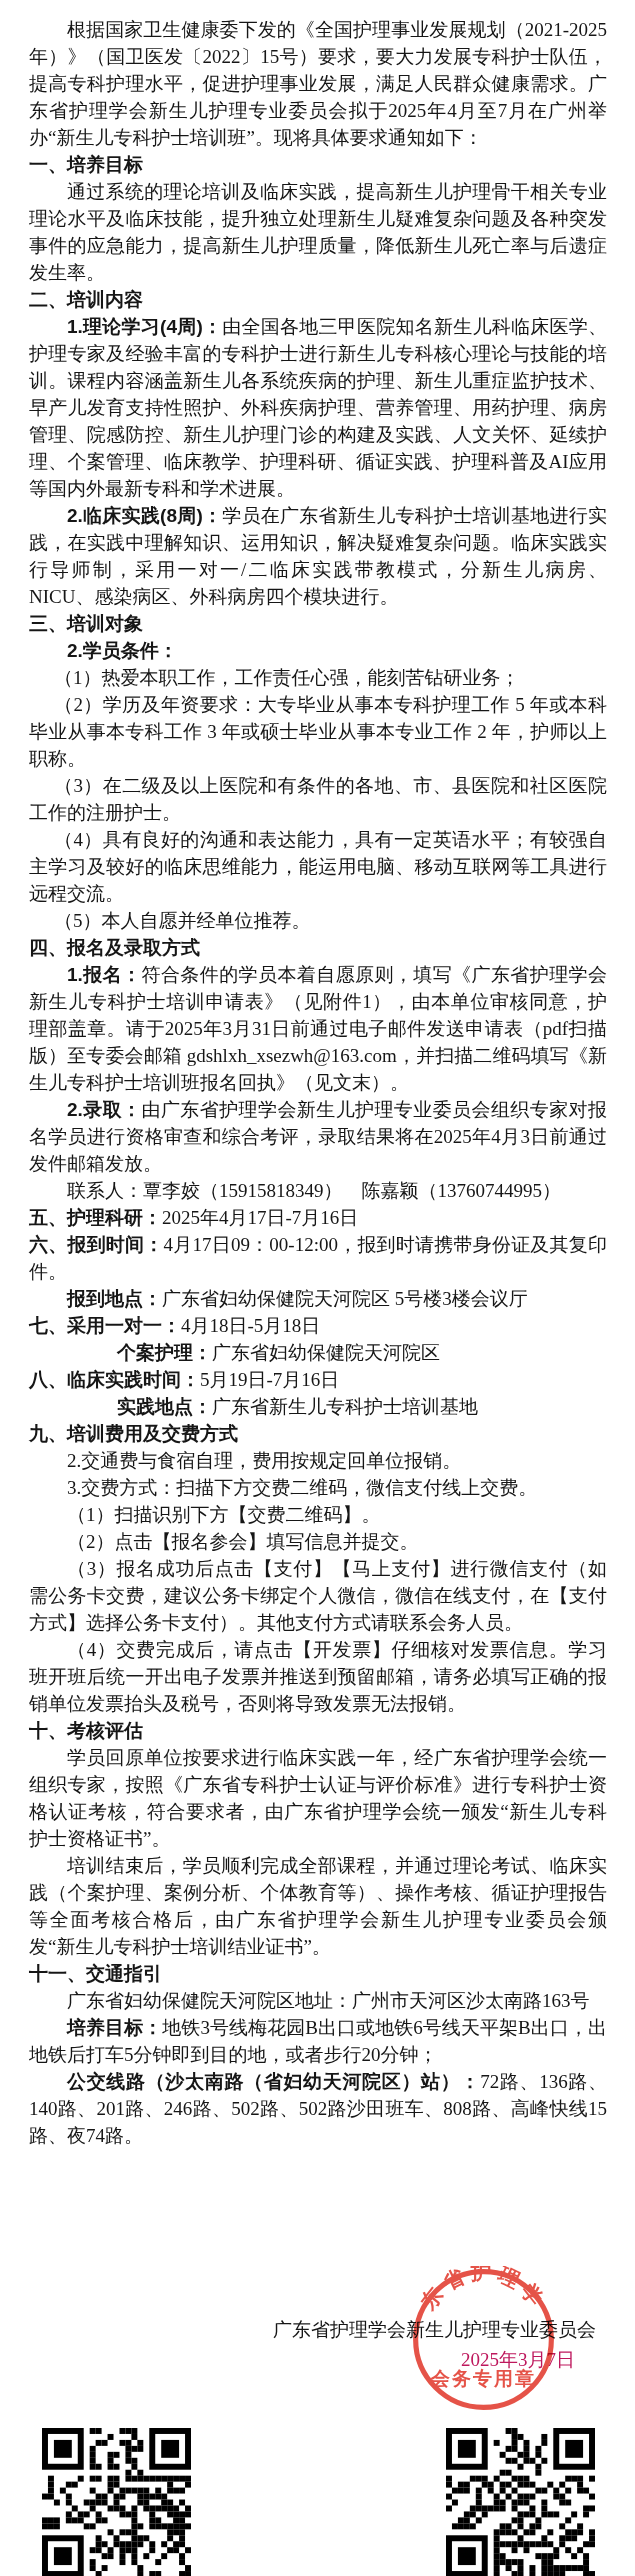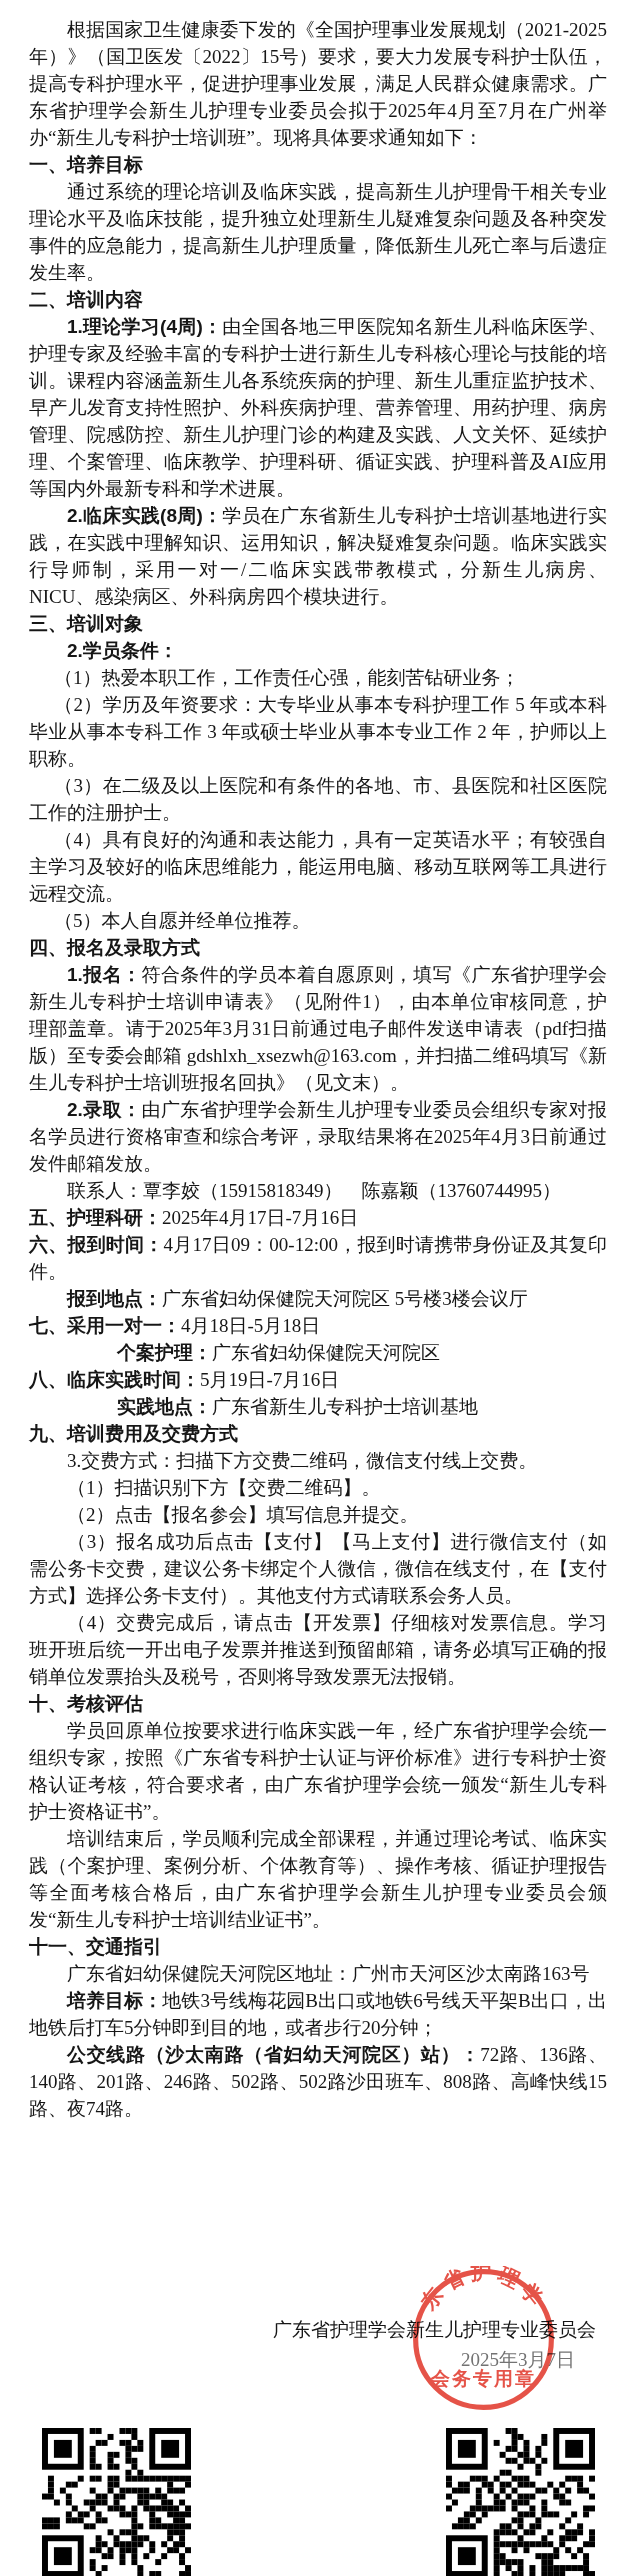--- a/index.html
+++ b/index.html
@@ -30,21 +30,21 @@
     font-family:"Liberation Sans",sans-serif;
     font-weight:700;
   }
   .gap{margin-bottom:26px;}
   .sig-org{
     position:absolute;top:2317px;right:40px;
     font-size:19px;color:#161616;
   }
   .sig-date{
     position:absolute;top:2347px;right:61px;
-    font-size:19px;color:#737373;
+    font-size:19px;color:#be185d;
   }
   .stamp{
     position:absolute;left:410px;top:2266px;
     width:147px;height:147px;
     opacity:.88;
     mix-blend-mode:multiply;
     pointer-events:none;
   }
   .qr-block{position:absolute;}
   .qr-left{left:42px;top:2428px;}
@@ -80,20 +80,21 @@
 
     <p><b class="lbl">五、护理科研：</b><span>2025年4月17日-7月16日</span></p>
     <p><b class="lbl">六、报到时间：</b><span>4月17日09：00-12:00，报到时请携带身份证及其复印件。</span></p>
     <p class="ind"><b class="lbl">报到地点：</b><span>广东省妇幼保健院天河院区 5号楼3楼会议厅</span></p>
     <p><b class="lbl">七、采用一对一：</b><span>4月18日-5月18日</span></p>
     <p class="ind5"><b class="lbl">个案护理：</b><span>广东省妇幼保健院天河院区</span></p>
     <p><b class="lbl">八、临床实践时间：</b><span>5月19日-7月16日</span></p>
     <p class="ind5"><b class="lbl">实践地点：</b><span>广东省新生儿专科护士培训基地</span></p>
 
     <p class="hd">九、培训费用及交费方式</p>
+    <p class="ind">2.交通费与食宿自理，费用按规定回单位报销。</p>
     <p class="ind">3.交费方式：扫描下方交费二维码，微信支付线上交费。</p>
     <p class="ind">（1）扫描识别下方【交费二维码】。</p>
     <p class="ind">（2）点击【报名参会】填写信息并提交。</p>
     <p class="ind">（3）报名成功后点击【支付】【马上支付】进行微信支付（如需公务卡交费，建议公务卡绑定个人微信，微信在线支付，在【支付方式】选择公务卡支付）。其他支付方式请联系会务人员。</p>
     <p class="ind">（4）交费完成后，请点击【开发票】仔细核对发票信息。学习班开班后统一开出电子发票并推送到预留邮箱，请务必填写正确的报销单位发票抬头及税号，否则将导致发票无法报销。</p>
 
     <p class="hd">十、考核评估</p>
     <p class="ind">学员回原单位按要求进行临床实践一年，经广东省护理学会统一组织专家，按照《广东省专科护士认证与评价标准》进行专科护士资格认证考核，符合要求者，由广东省护理学会统一颁发“新生儿专科护士资格证书”。</p>
     <p class="ind">培训结束后，学员顺利完成全部课程，并通过理论考试、临床实践（个案护理、案例分析、个体教育等）、操作考核、循证护理报告等全面考核合格后，由广东省护理学会新生儿护理专业委员会颁发“新生儿专科护士培训结业证书”。</p>
 

